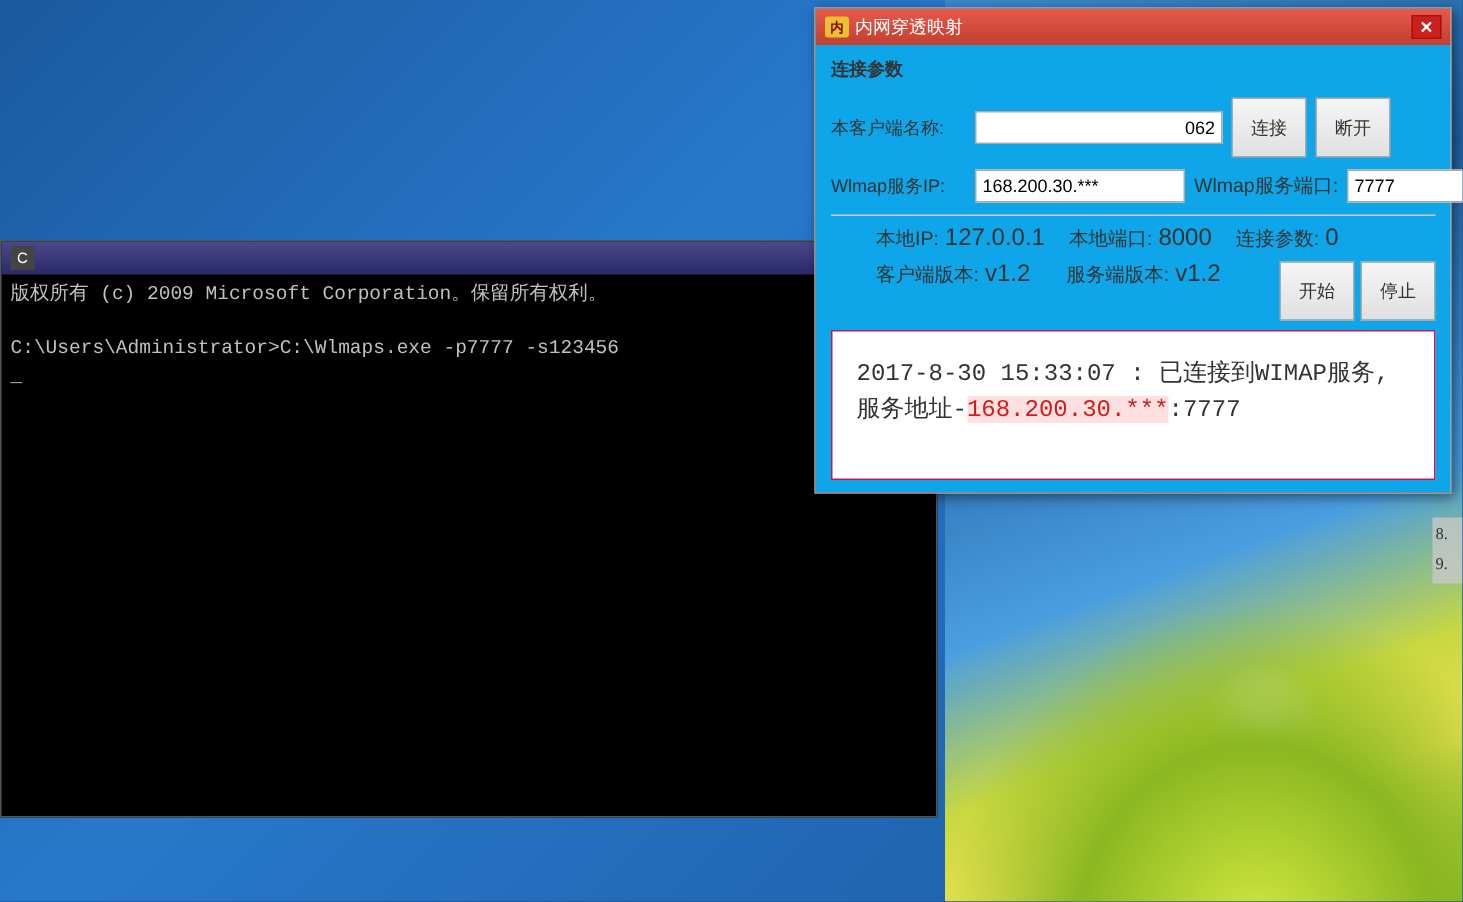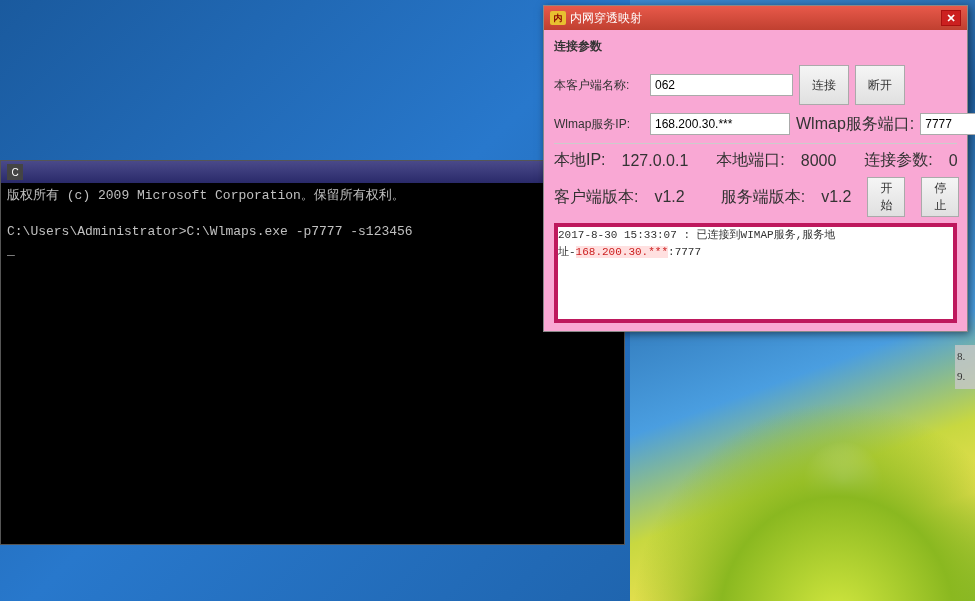--- a/index.html
+++ b/index.html
@@ -153,21 +153,21 @@
       display: flex;
       align-items: center;
       justify-content: center;
       font-size: 11px;
       cursor: pointer;
       font-weight: bold;
     }
 
     .app-body {
       padding: 8px 10px;
-      background: #f9a8d4;
+      background: #0ea5e9;
     }
 
     .section-header {
       font-size: 12px;
       font-weight: bold;
       color: #333;
       margin-bottom: 8px;
       padding-bottom: 2px;
     }
 
@@ -188,21 +188,21 @@
     .form-input {
       height: 22px;
       border: 1px solid #aaa;
       background: white;
       padding: 0 4px;
       font-size: 12px;
       font-family: inherit;
     }
 
     .form-input.short { width: 120px; }
-    .form-input.medium { width: 143px; }
+    .form-input.medium { width: 165px; text-align: right; }
     .form-input.ip { width: 140px; }
 
     .btn {
       height: 40px;
       padding: 0 12px;
       background: linear-gradient(to bottom, #f5f5f5, #e0e0e0);
       border: 1px solid #aaa;
       font-size: 12px;
       font-family: 'Microsoft YaHei', Arial, sans-serif;
       cursor: pointer;
@@ -210,27 +210,27 @@
     }
 
     .divider {
       border: none;
       border-top: 1px solid #ccc;
       margin: 6px 0;
     }
 
     .info-row {
       display: flex;
-      align-items: center;
       margin-bottom: 6px;
-      gap: 16px;
+      gap: 4px;
+      margin-left: 30px;
     }
 
     .info-label {
-      font-size: 16px;
+      font-size: 13px;
       color: #333;
       white-space: nowrap;
     }
 
     .info-value {
       font-size: 16px;
       color: #333;
     }
 
     .log-section {
@@ -240,24 +240,24 @@
     .log-label {
       font-size: 12px;
       color: #333;
       margin-bottom: 4px;
     }
 
     .log-area {
       width: 100%;
       height: 100px;
       background: white;
-      border: 4px solid #be185d;
+      border: 1px solid #be185d;
       overflow-y: auto;
-      padding: 0;
-      font-size: 11px;
+      padding: 16px;
+      font-size: 16px;
       color: #333;
       font-family: 'Courier New', monospace;
     }
 
     .log-entry {
       color: #333;
       line-height: 1.5;
     }
 
     .log-entry .highlight {

